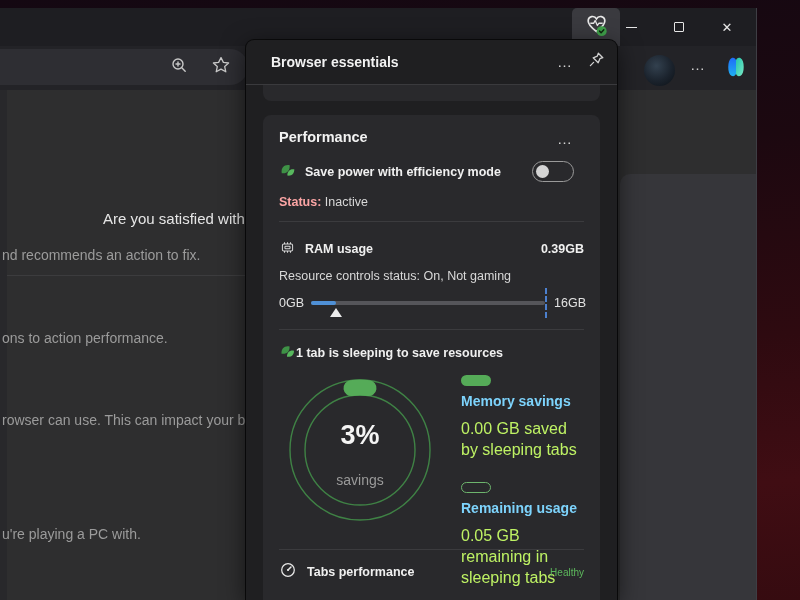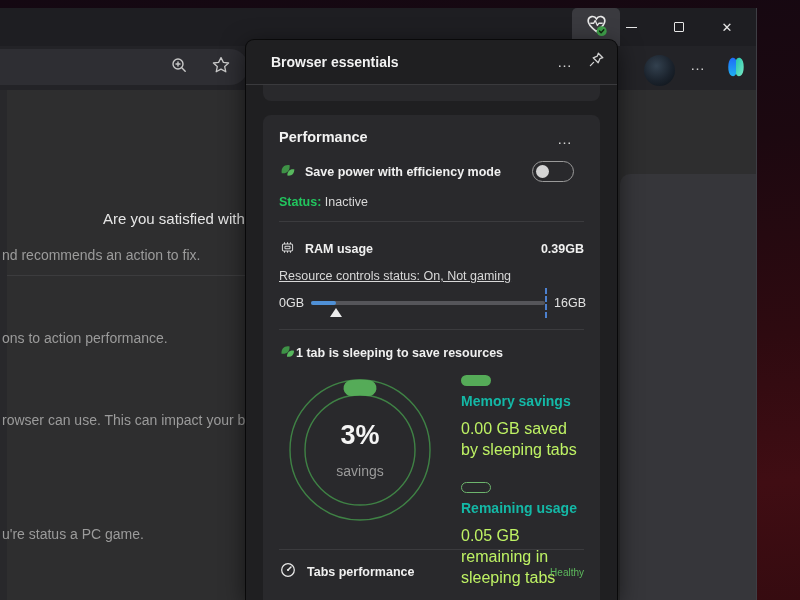--- a/index.html
+++ b/index.html
@@ -61,47 +61,47 @@
   .card-more { position:absolute; right:22px; top:10px; width:26px; height:26px; color:#d4d4d4; font-size:15px;
     letter-spacing:1px; display:flex; align-items:center; justify-content:center; }
   .row-divider { position:absolute; left:16px; width:305px; height:1px; background:#3b3b3e; }
 
   .eff-row { position:absolute; left:16px; top:44px; width:305px; height:26px; display:flex; align-items:center; }
   .eff-label { font-size:12.5px; font-weight:700; color:#f0f0f0; margin-left:9px; }
   .toggle { position:absolute; right:10px; top:2px; width:42px; height:21px; border:1px solid #9a9a9a;
     border-radius:11px; background:transparent; }
   .toggle-knob { position:absolute; left:3px; top:3px; width:13px; height:13px; border-radius:50%; background:#d4d4d4; }
   .status-line { position:absolute; left:16px; top:80px; font-size:12.5px; color:#d8d8d8; }
-  .status-line b { color:#22c55e; }
+  .status-line b { color:#fca5a5; }
 
   .ram-row { position:absolute; left:16px; top:124px; width:305px; height:20px; display:flex; align-items:center; }
   .ram-label { font-size:12.5px; font-weight:700; color:#f0f0f0; margin-left:9px; }
   .ram-value { position:absolute; right:0; font-size:12.5px; font-weight:700; color:#f0f0f0; }
-  .resource-line { position:absolute; left:16px; top:154px; font-size:12.5px; color:#d8d8d8;text-decoration:underline; }
+  .resource-line { position:absolute; left:16px; top:154px; font-size:12.5px; color:#d8d8d8; }
   .slider-row { position:absolute; left:16px; top:176px; width:307px; height:24px; display:flex; align-items:center; }
   .slider-minmax { font-size:12.5px; color:#e2e2e2; }
   .slider-track { position:relative; flex:1; height:4px; background:#55555a; margin:0 9px 0 7px; border-radius:2px; }
   .slider-fill { position:absolute; left:0; top:0; height:4px; width:10.5%; background:#4f90d6; border-radius:2px; }
   .slider-marker { position:absolute; left:calc(10.5% - 6px); top:7px; width:0; height:0;
     border-left:6px solid transparent; border-right:6px solid transparent; border-bottom:9px solid #ececec; }
   .slider-limit { position:absolute; right:-2px; top:-13px; height:30px; border-left:2px dashed #4c80cf; }
 
   .sleep-row { position:absolute; left:16px; top:228px; width:305px; height:20px; display:flex; align-items:center; }
   .sleep-label { font-size:12.5px; font-weight:700; color:#f0f0f0; margin-left:0; }
 
   .donut-wrap { position:absolute; left:24px; top:262px; width:146px; height:146px; }
   .donut-center { position:absolute; left:0; top:44px; width:146px; text-align:center; }
   .donut-pct { font-size:27px; font-weight:700; color:#f4f4f4; line-height:1.1; }
-  .donut-caption { font-size:14px; color:#9a9a9a; margin-top:12px; }
+  .donut-caption { font-size:14px; color:#9a9a9a; margin-top:21px; }
 
   .legend { position:absolute; left:198px; top:260px; width:130px; }
   .swatch { width:30px; height:11px; border-radius:6px; }
   .swatch.filled { background:#55ab58; }
   .swatch.outline { border:1.5px solid #6db46d; background:transparent; }
-  .legend-title { font-size:14px; font-weight:700; color:#14b8a6; margin-top:7px; }
+  .legend-title { font-size:14px; font-weight:700; color:#7dd3fc; margin-top:7px; }
   .legend-desc { font-size:16px; color:#bef264; line-height:1.32; margin-top:9px; width:122px; }
   .legend-item.second { margin-top:22px; }
 
   .footer-row { position:absolute; left:16px; top:446px; width:307px; height:22px; display:flex; align-items:center; }
   .footer-label { font-size:12.5px; font-weight:700; color:#f0f0f0; margin-left:10px; }
   .footer-value { position:absolute; right:2px; font-size:10px; color:#5cb85c;padding-left:23px; }
 </style>
 </head>
 <body>
 
@@ -175,21 +175,21 @@
       </div>
     </div>
 
     <div class="content">
       <div class="content-rail"></div>
       <div class="bg-heading">Are you satisfied with pe</div>
       <div class="content-divider"></div>
       <div class="bg-frag" style="top:157px;">nd recommends an action to fix.</div>
       <div class="bg-frag" style="top:240px;">ons to action performance.</div>
       <div class="bg-frag" style="top:322px;">rowser can use. This can impact your brow</div>
-      <div class="bg-frag" style="top:436px;">u're status a PC game.</div>
+      <div class="bg-frag" style="top:436px;">u're playing a PC with.</div>
       <div class="side-panel">
         
       </div>
     </div>
   </div>
 
   <div class="flyout">
     <div class="flyout-header">
       <div class="flyout-title">Browser essentials</div>
       <div class="flyout-more">

